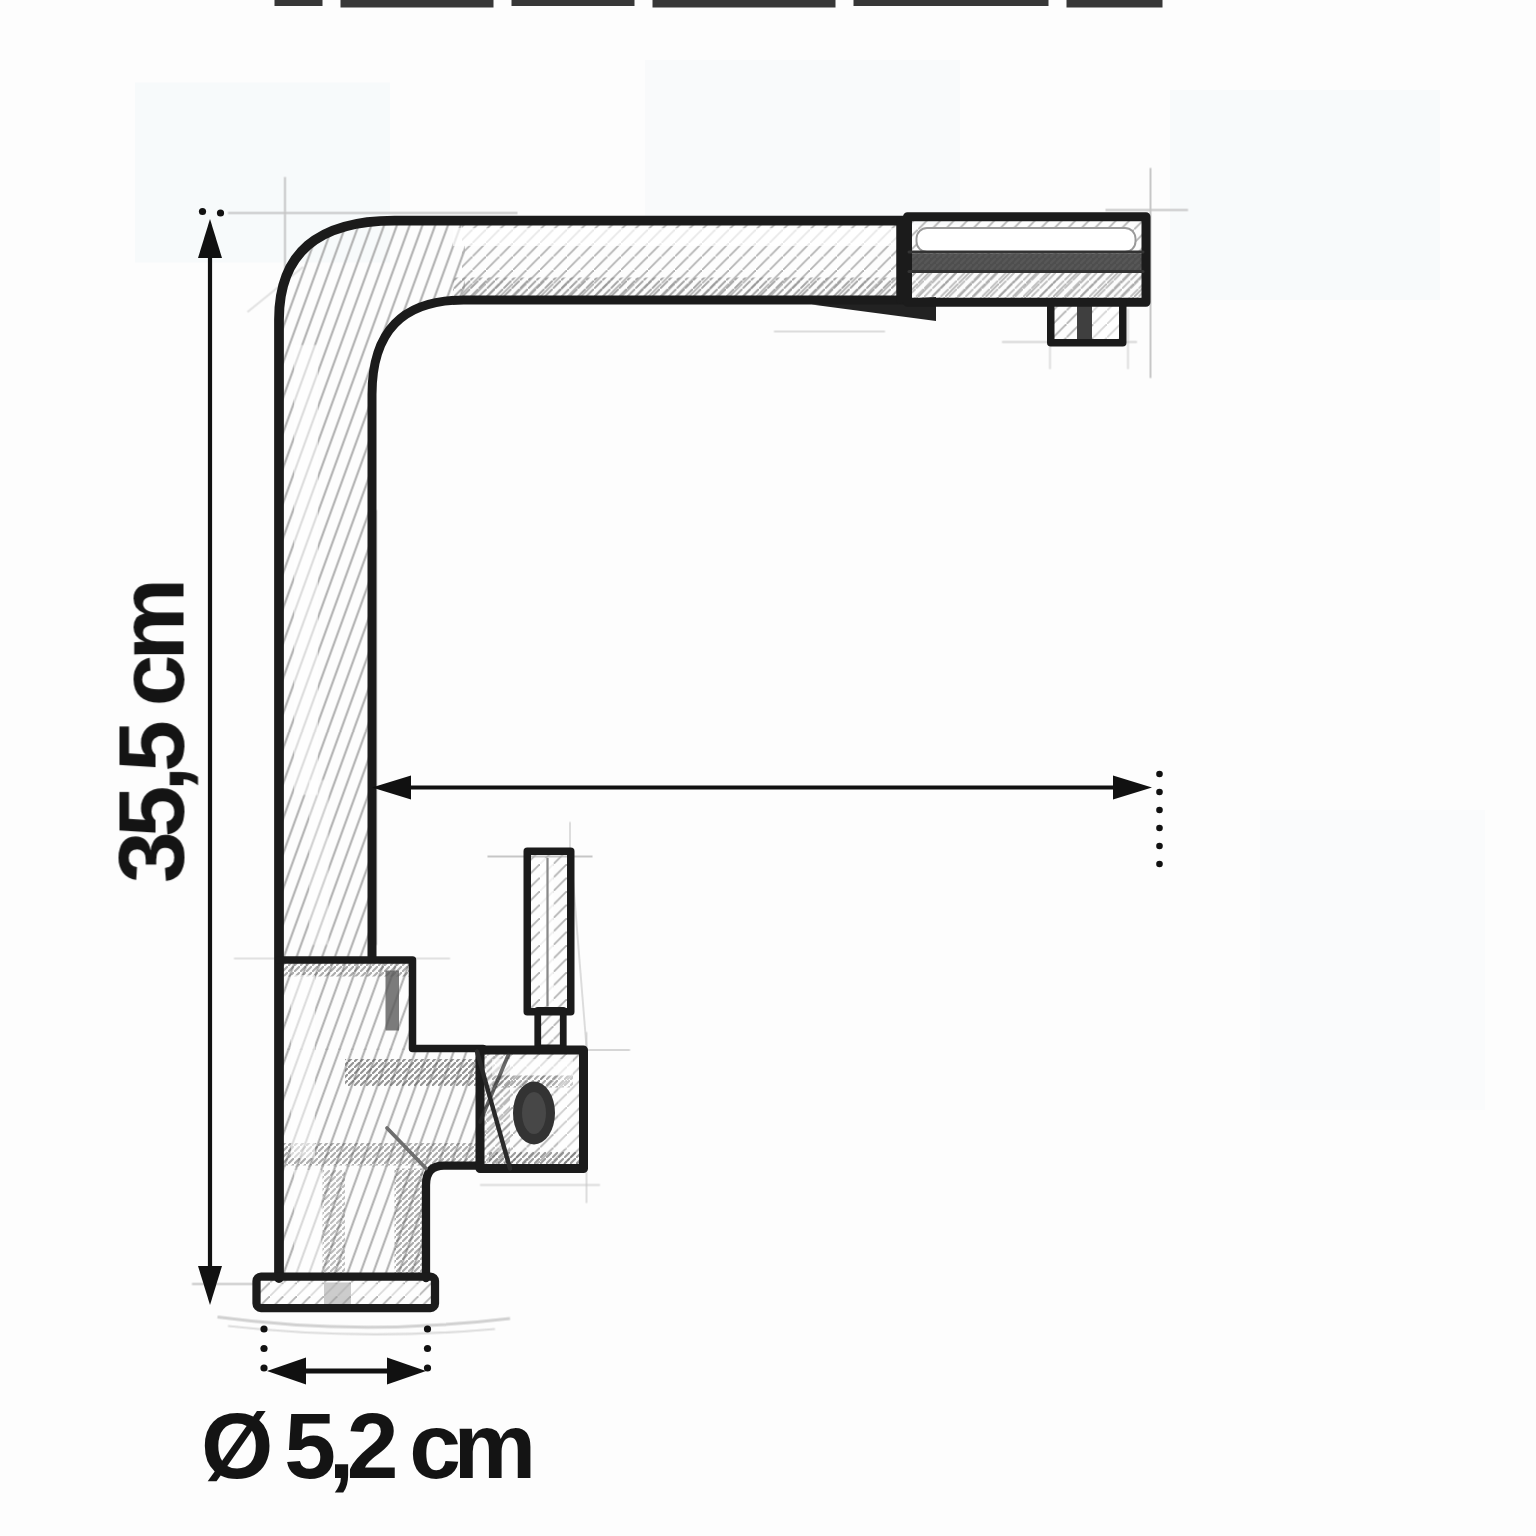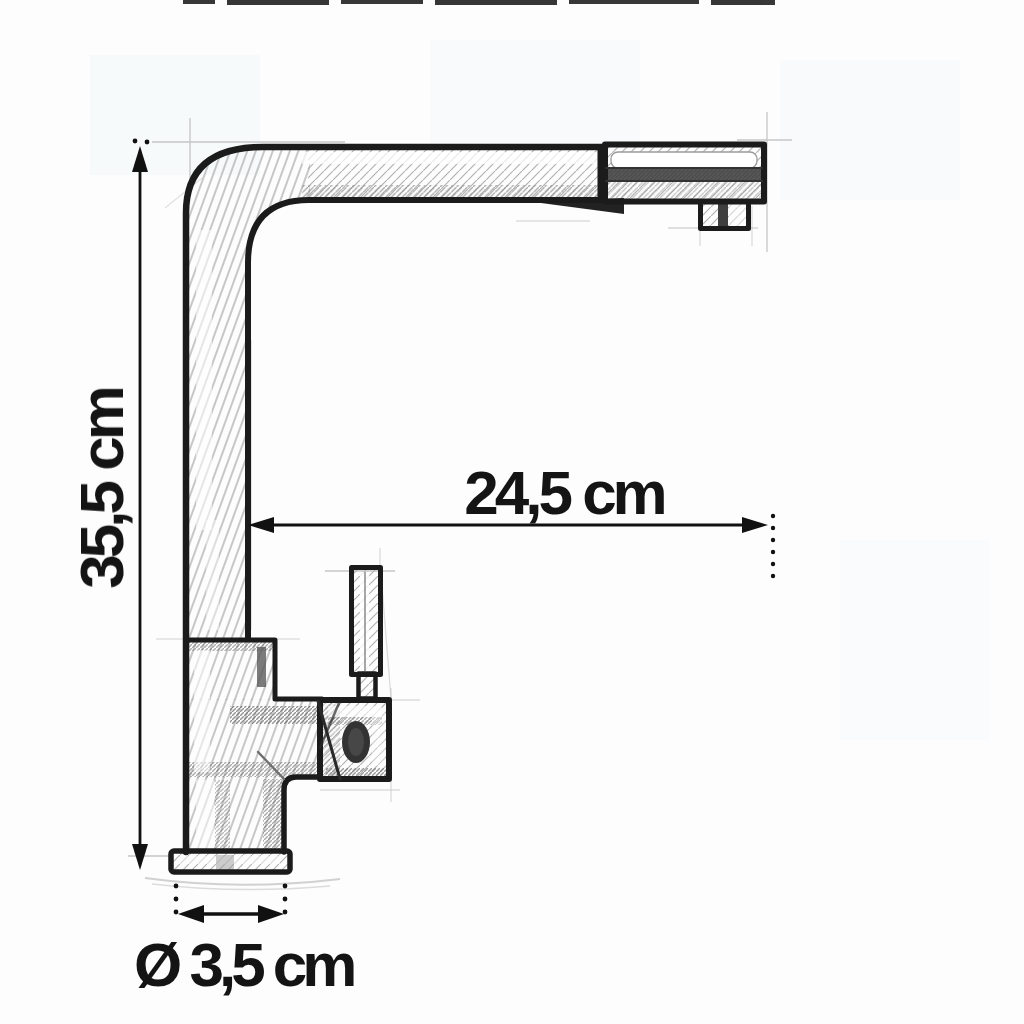--- a/index.html
+++ b/index.html
@@ -210,17 +210,16 @@
         </g>
         <line x1="192" y1="914" x2="270" y2="914" stroke-width="3.4"></line>
         <polygon points="178,914 204,905 204,923" stroke="none"></polygon>
         <polygon points="284,914 258,905 258,923" stroke="none"></polygon>
       </g>
     </g>
   </svg>
 
   <div class="dim-label dim-label-vertical" style="left:102px; top:489px;">35,5 cm</div>
 
-  <div class="dim-label dim-label-horizontal" style="left:564px; top:462px;">24,5 cm</div>
-
-  <div class="dim-label dim-label-diameter" style="left:134px; top:934px;">Ø 3,5 cm</div>
+
+  <div class="dim-label dim-label-diameter" style="left:134px; top:934px;">Ø 5,2 cm</div>
 
 </div>
 
 </body></html>

